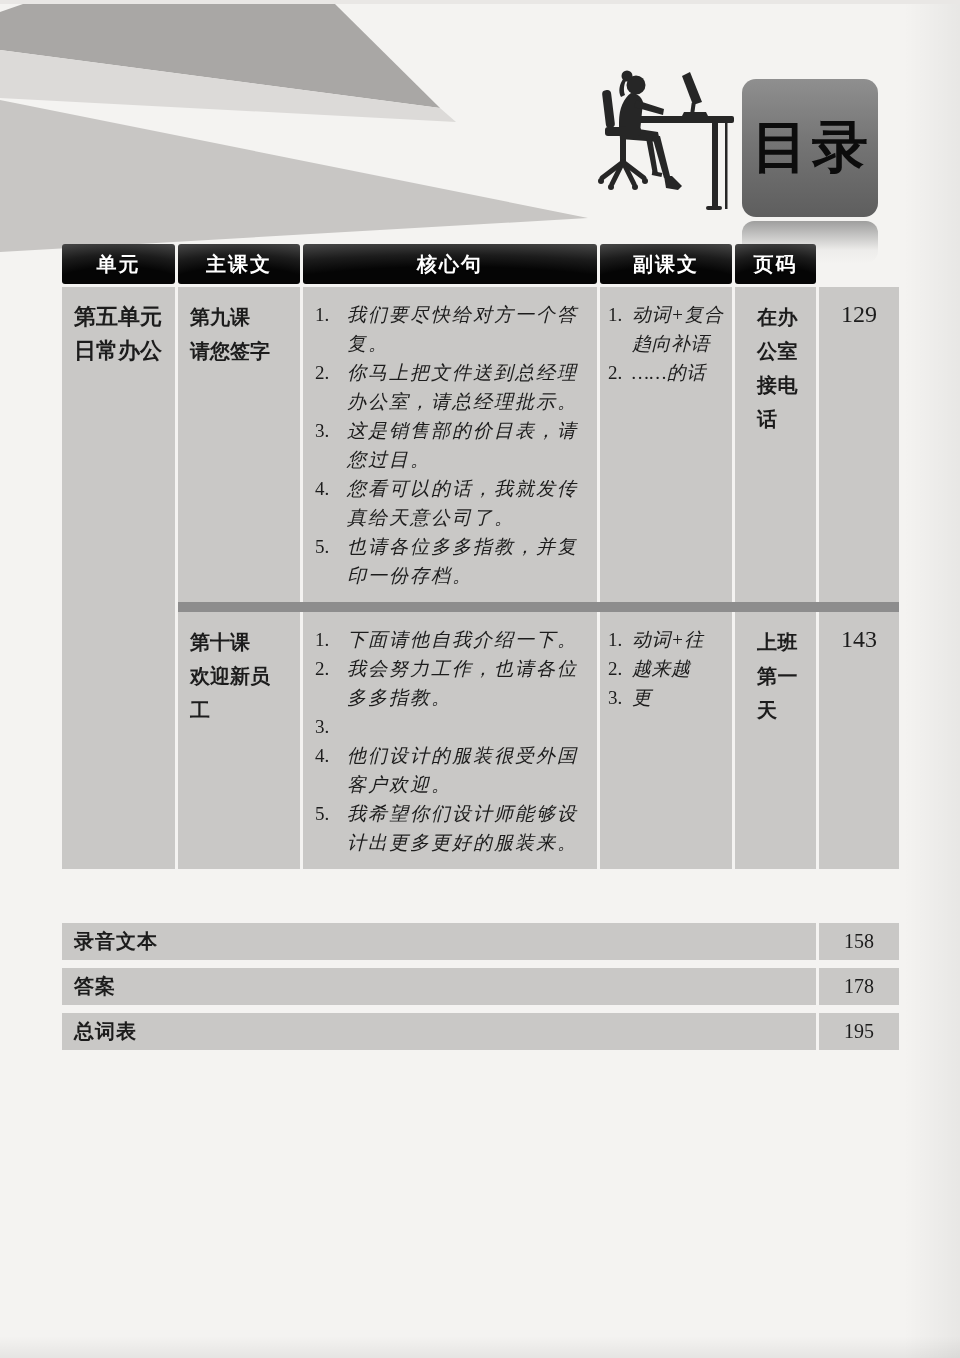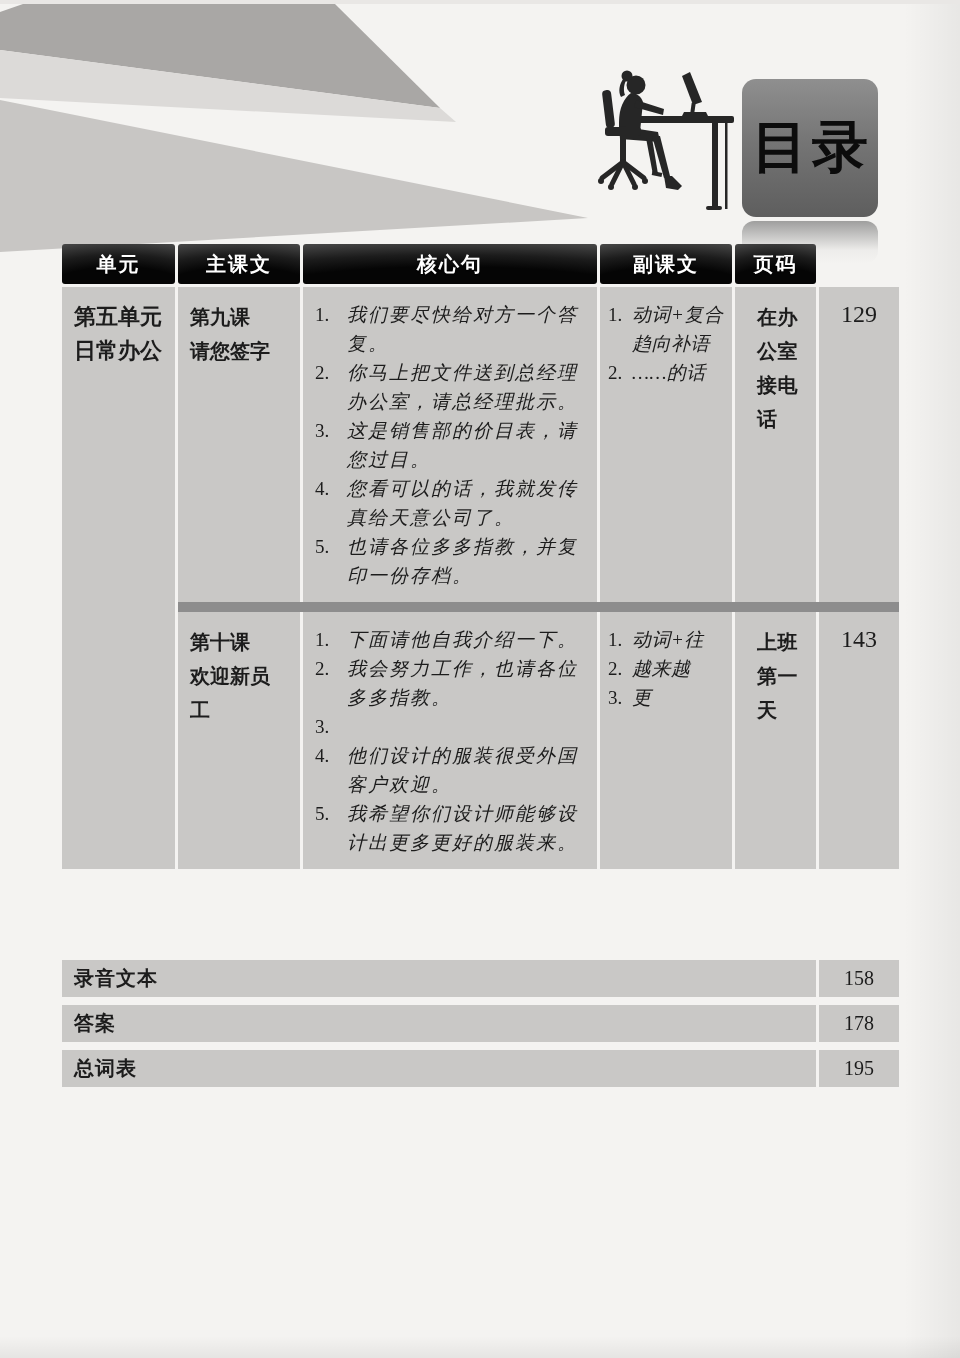--- a/index.html
+++ b/index.html
@@ -54,21 +54,21 @@
   .row-divider{grid-row:2;grid-column:2/7;background:var(--divider);}
 
   .sent{display:flex;font-family:"Liberation Serif",serif;font-size:19px;line-height:29px;letter-spacing:2px;}
   .sent .num{width:32px;flex:0 0 32px;letter-spacing:0;}
   .sent .stxt{flex:1;font-style:italic;}
   .lp .num{width:24px;flex:0 0 24px;}
   .lp{letter-spacing:0.5px;}
   .lp .stxt{max-width:96px;}
 
   
-  .bands{position:absolute;left:62px;top:948px;width:837px;}
+  .bands{position:absolute;left:62px;top:911px;width:837px;}
   .band{display:grid;grid-template-columns:754px 80px;column-gap:3px;margin-top:8px;}
   .band-label{background:var(--cell-bg);height:37px;line-height:37px;padding-left:12px;font-weight:bold;font-size:20px;color:var(--ink);letter-spacing:1px;}
   .band-page{background:var(--cell-bg);height:37px;line-height:37px;text-align:center;font-family:"Liberation Serif",serif;font-size:20px;color:var(--ink);}
 </style>
 </head>
 <body>
 
 <div class="page">
 
   <div class="ray ray1"></div>

